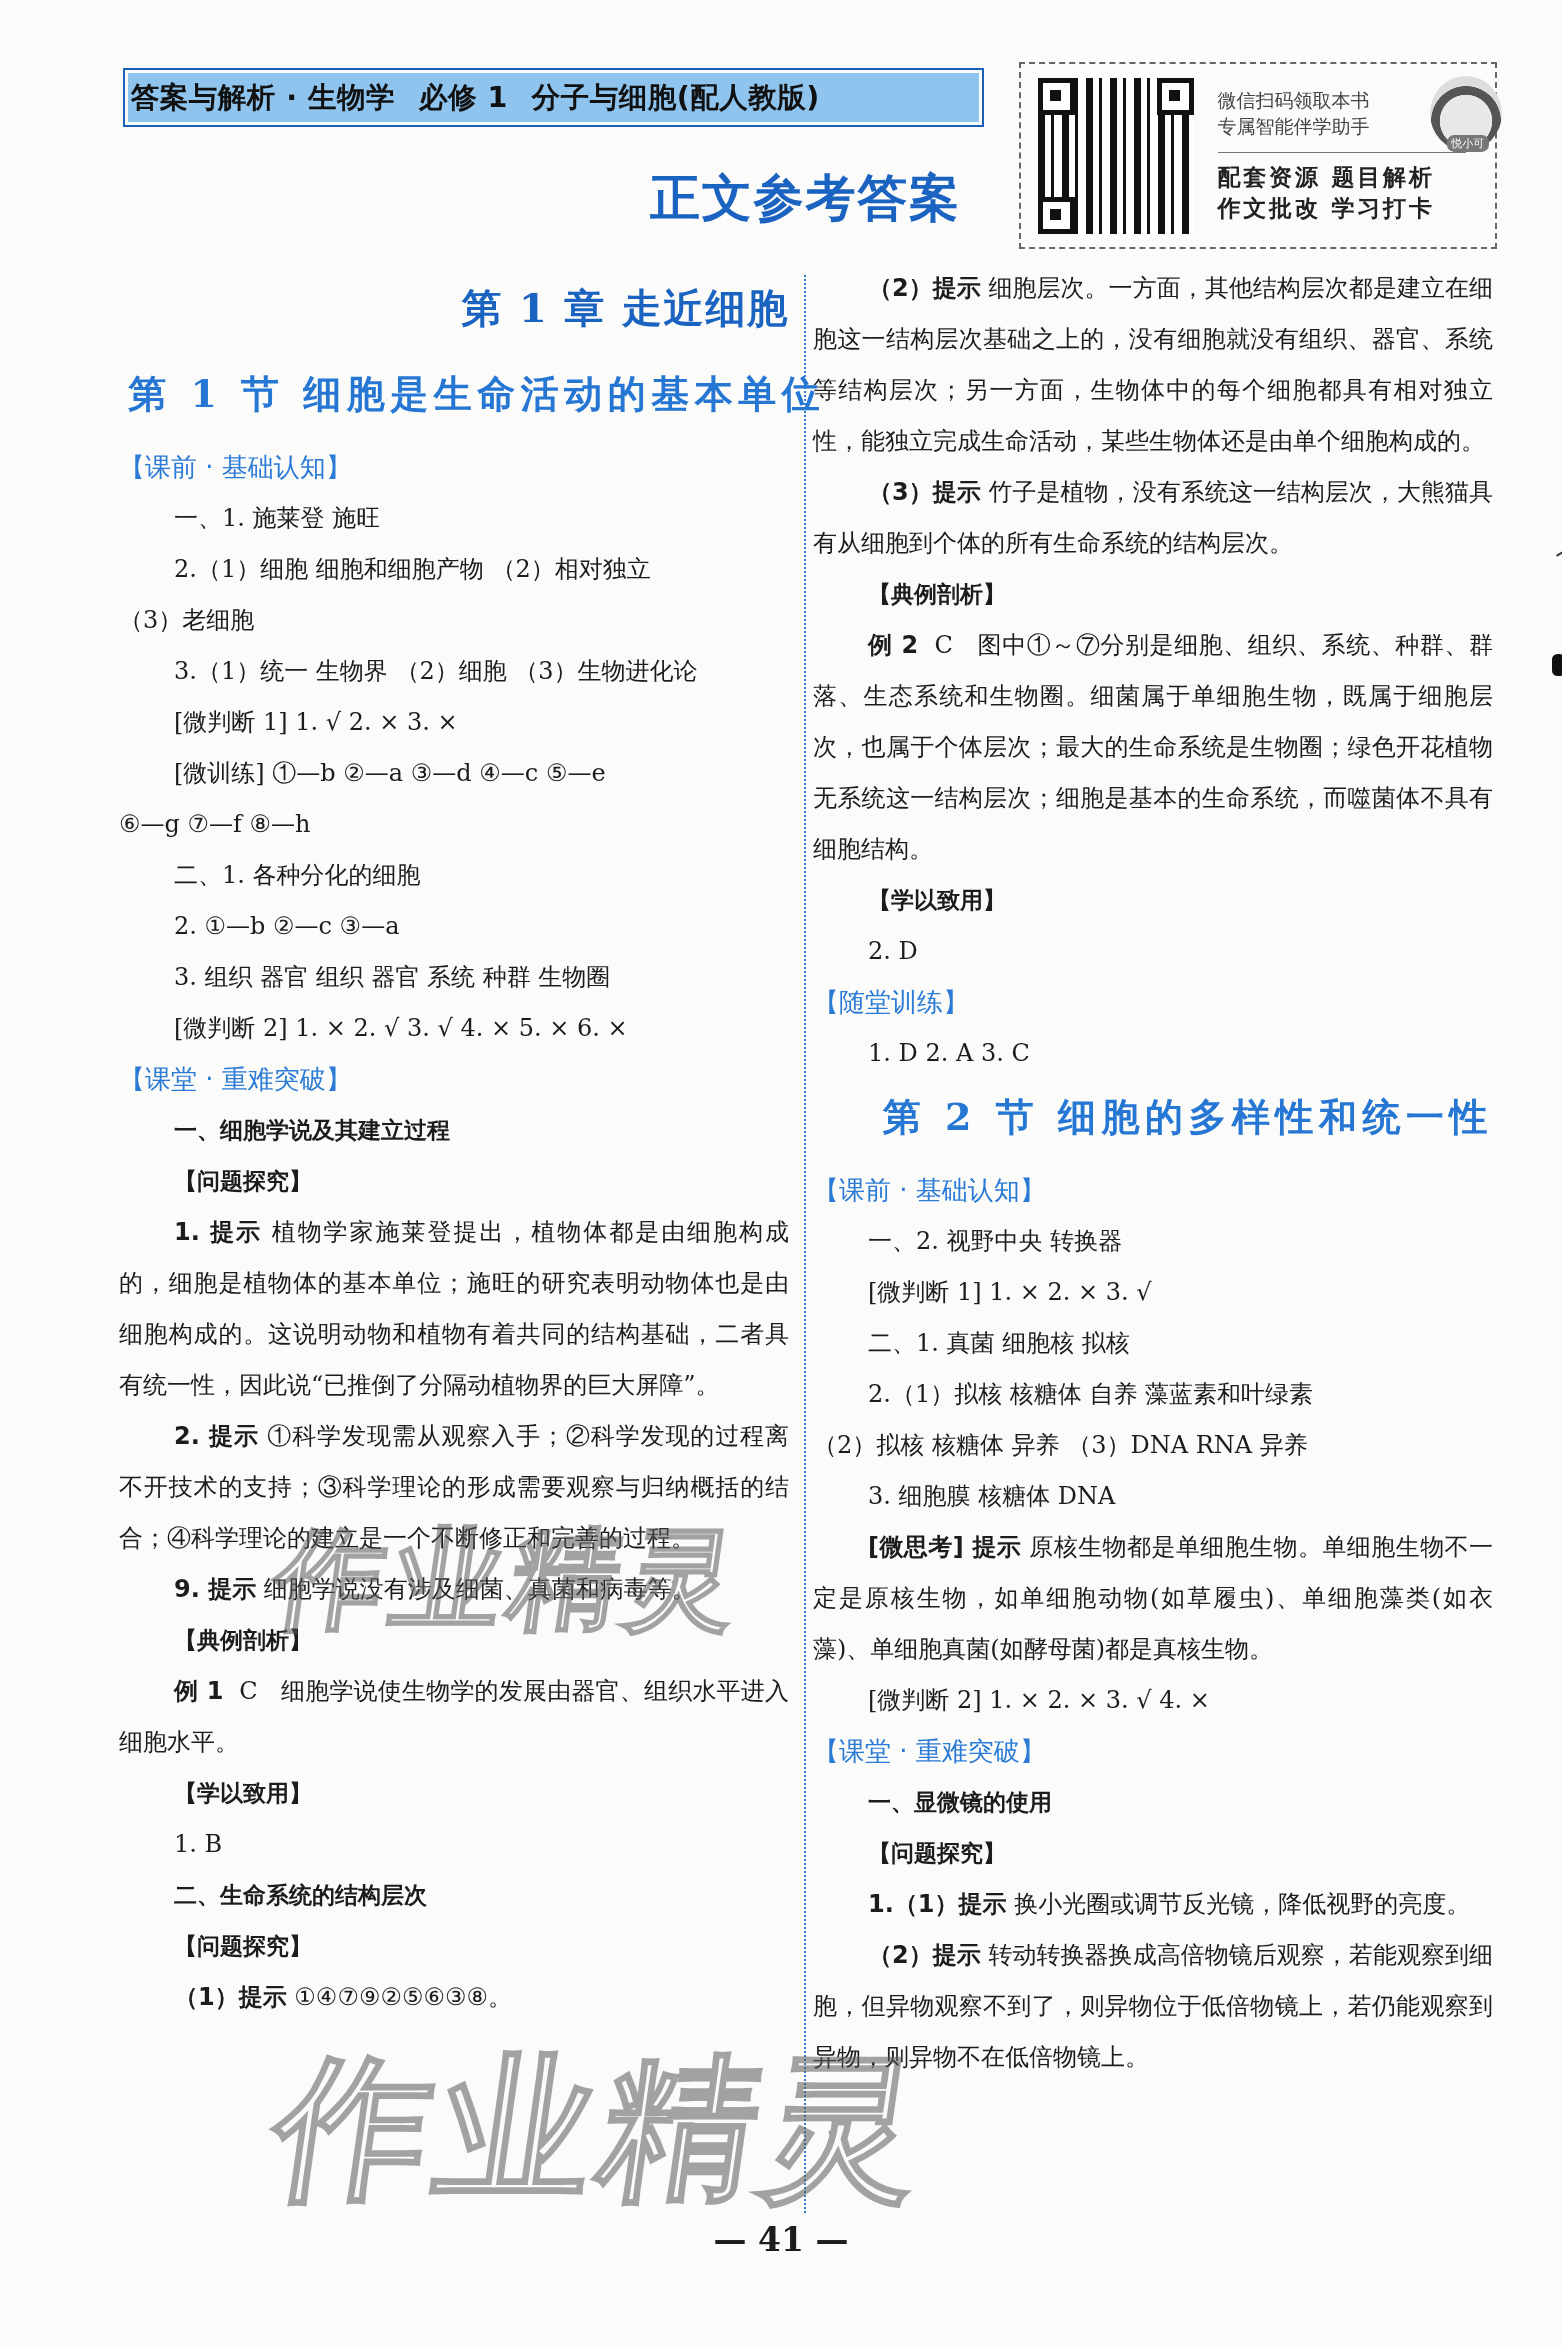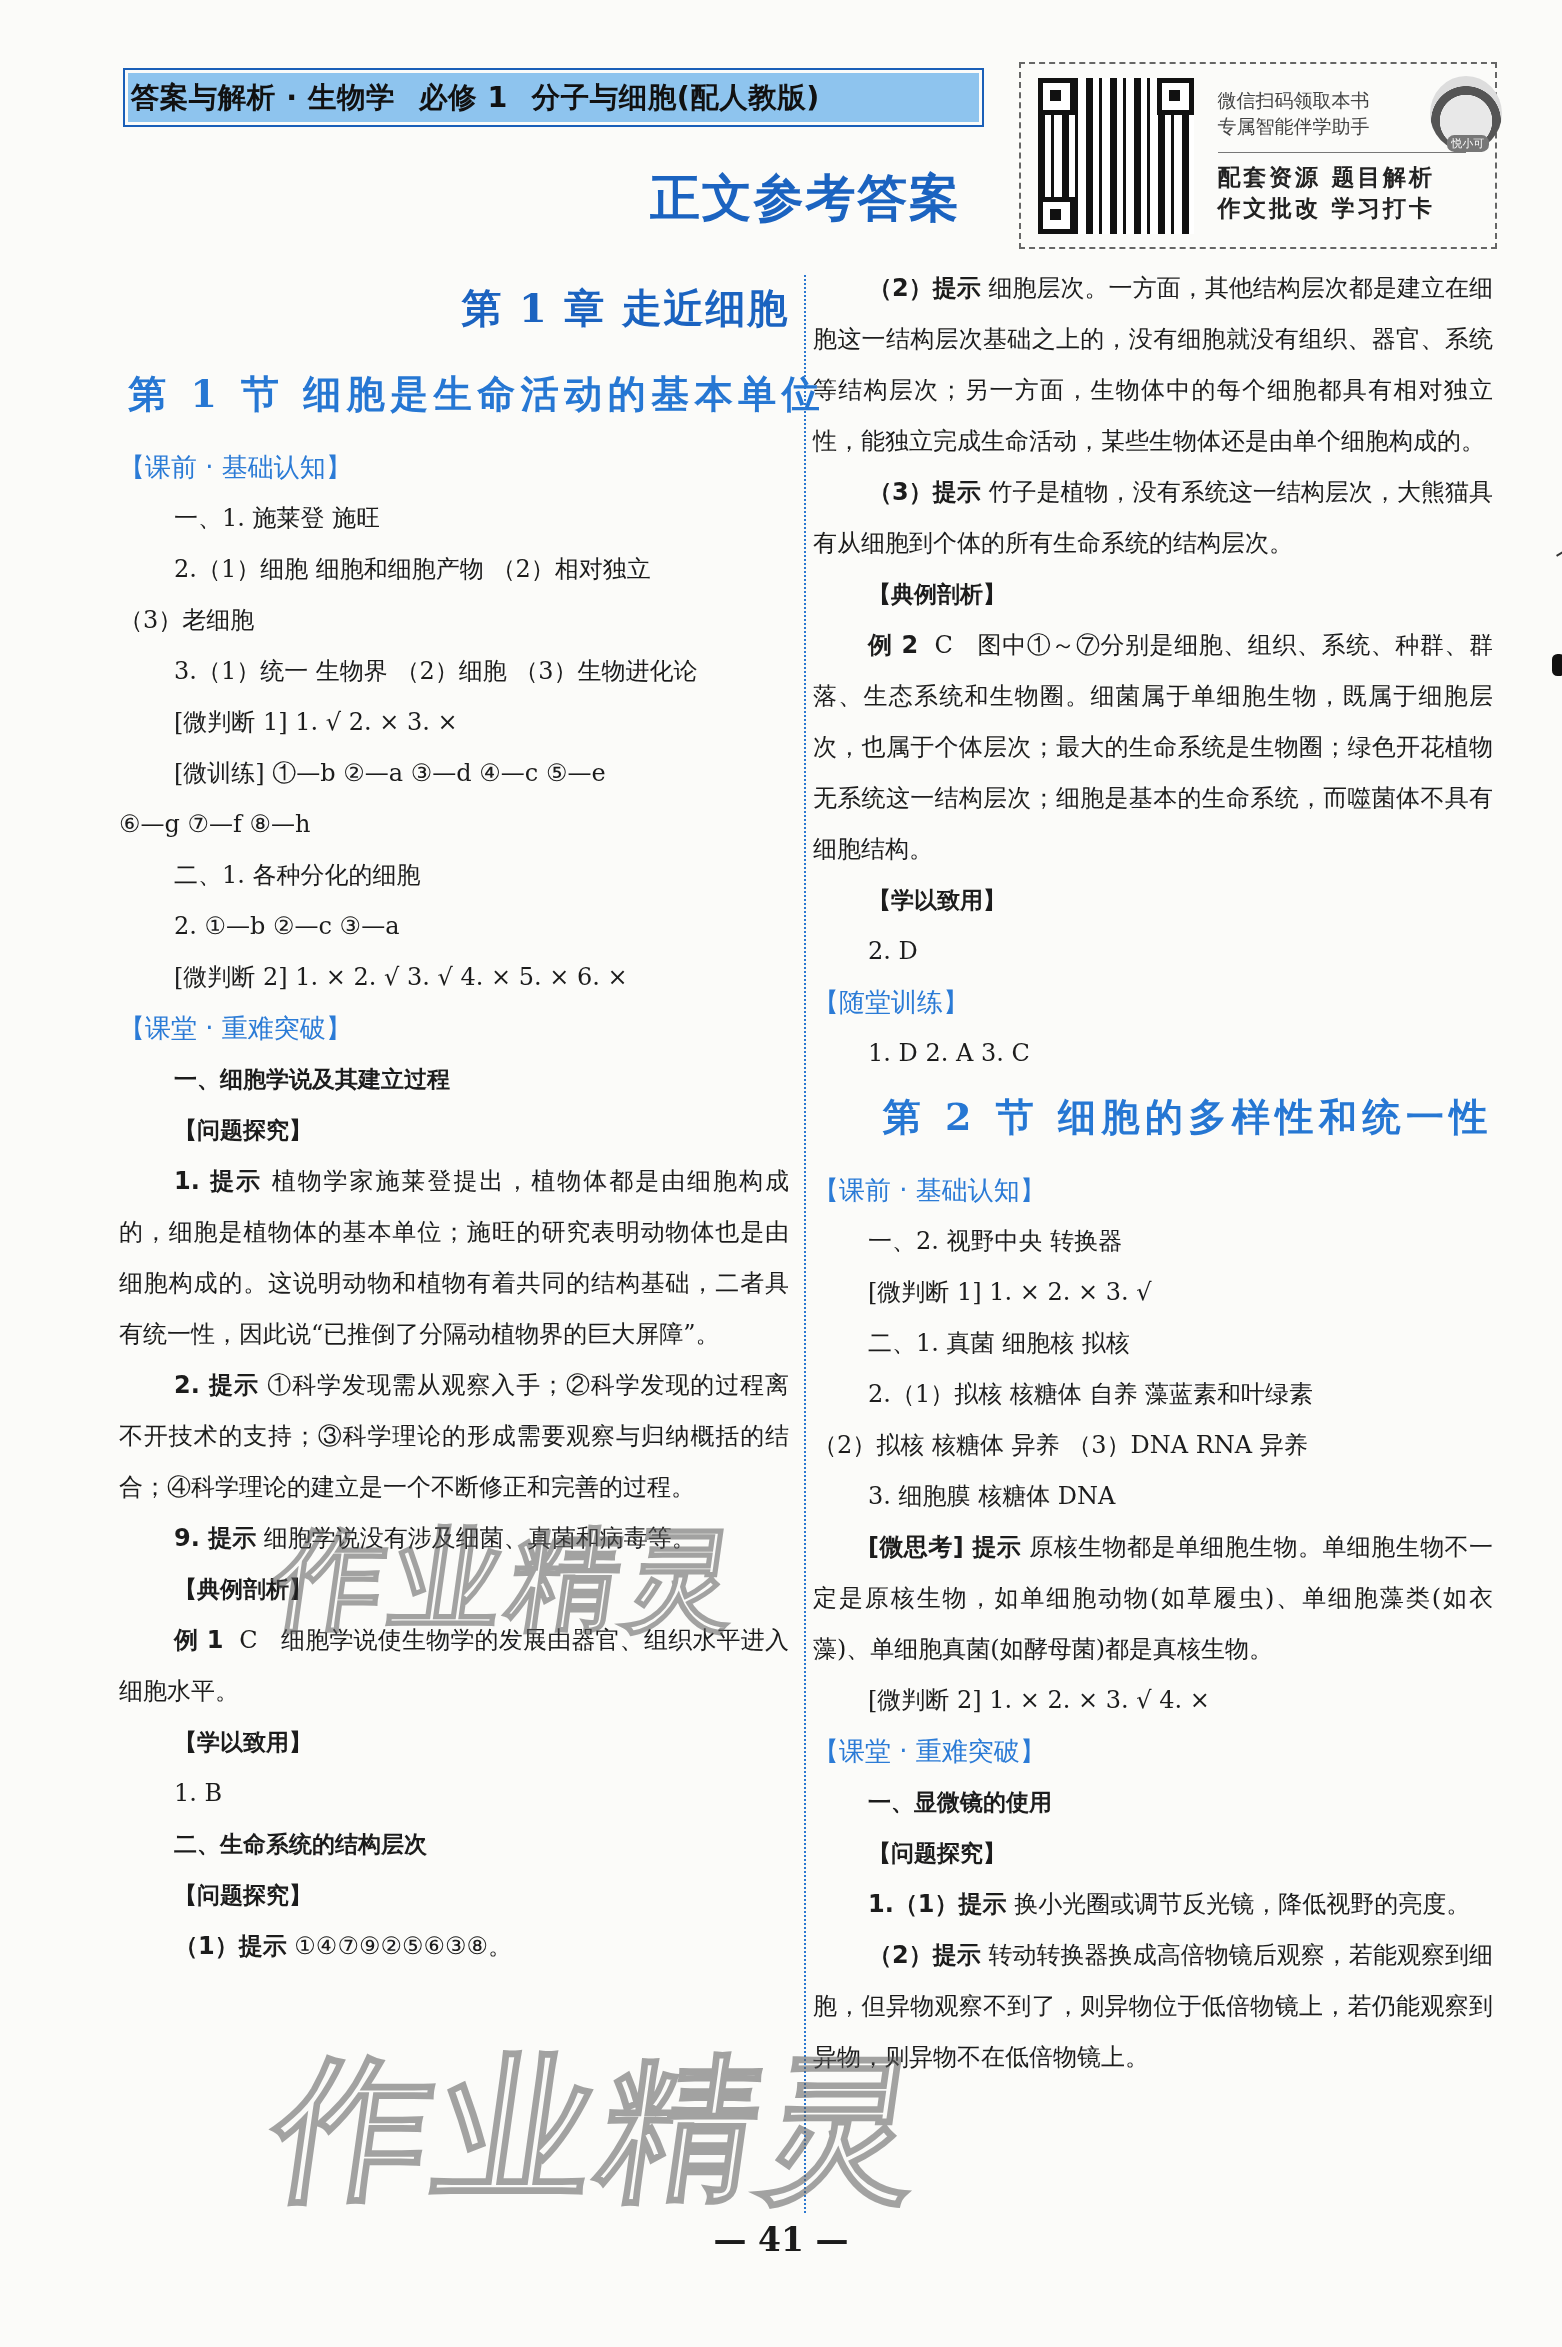--- a/index.html
+++ b/index.html
@@ -128,20 +128,21 @@
   <div class="blue-head">【课前 · 基础认知】</div>
   <div class="line ind">一、1. 施莱登   施旺</div>
   <div class="line ind">2.（1）细胞    细胞和细胞产物    （2）相对独立</div>
   <div class="line">（3）老细胞</div>
   <div class="line ind">3.（1）统一   生物界   （2）细胞   （3）生物进化论</div>
   <div class="line ind">[微判断 1] 1. √    2. ×    3. ×</div>
   <div class="line ind">[微训练] ①—b   ②—a   ③—d   ④—c   ⑤—e</div>
   <div class="line">⑥—g   ⑦—f   ⑧—h</div>
   <div class="line ind">二、1. 各种分化的细胞</div>
   <div class="line ind">2. ①—b   ②—c   ③—a</div>
+  <div class="line ind">3. 组织   器官   组织   器官   系统   种群   生物圈</div>
   <div class="line ind">[微判断 2] 1. ×   2. √   3. √   4. ×   5. ×   6. ×</div>
   <div class="blue-head">【课堂 · 重难突破】</div>
   <div class="line ind sub-head">一、细胞学说及其建立过程</div>
   <div class="line ind sub-head">【问题探究】</div>
   <div class="para"><span class="first b">1. 提示</span> <span>植物学家施莱登提出，植物体都是由细胞构成的，细胞是植物体的基本单位；施旺的研究表明动物体也是由细胞构成的。这说明动物和植物有着共同的结构基础，二者具有统一性，因此说“已推倒了分隔动植物界的巨大屏障”。</span></div>
   <div class="para"><span class="first b">2. 提示</span> <span>①科学发现需从观察入手；②科学发现的过程离不开技术的支持；③科学理论的形成需要观察与归纳概括的结合；④科学理论的建立是一个不断修正和完善的过程。</span></div>
   <div class="para"><span class="first b">9. 提示</span> <span>细胞学说没有涉及细菌、真菌和病毒等。</span></div>
   <div class="line ind sub-head">【典例剖析】</div>
   <div class="para"><span class="first b">例 1</span>&nbsp;&nbsp;<span>C</span>&nbsp;&nbsp;&nbsp;<span>细胞学说使生物学的发展由器官、组织水平进入细胞水平。</span></div>
   <div class="line ind sub-head">【学以致用】</div>

